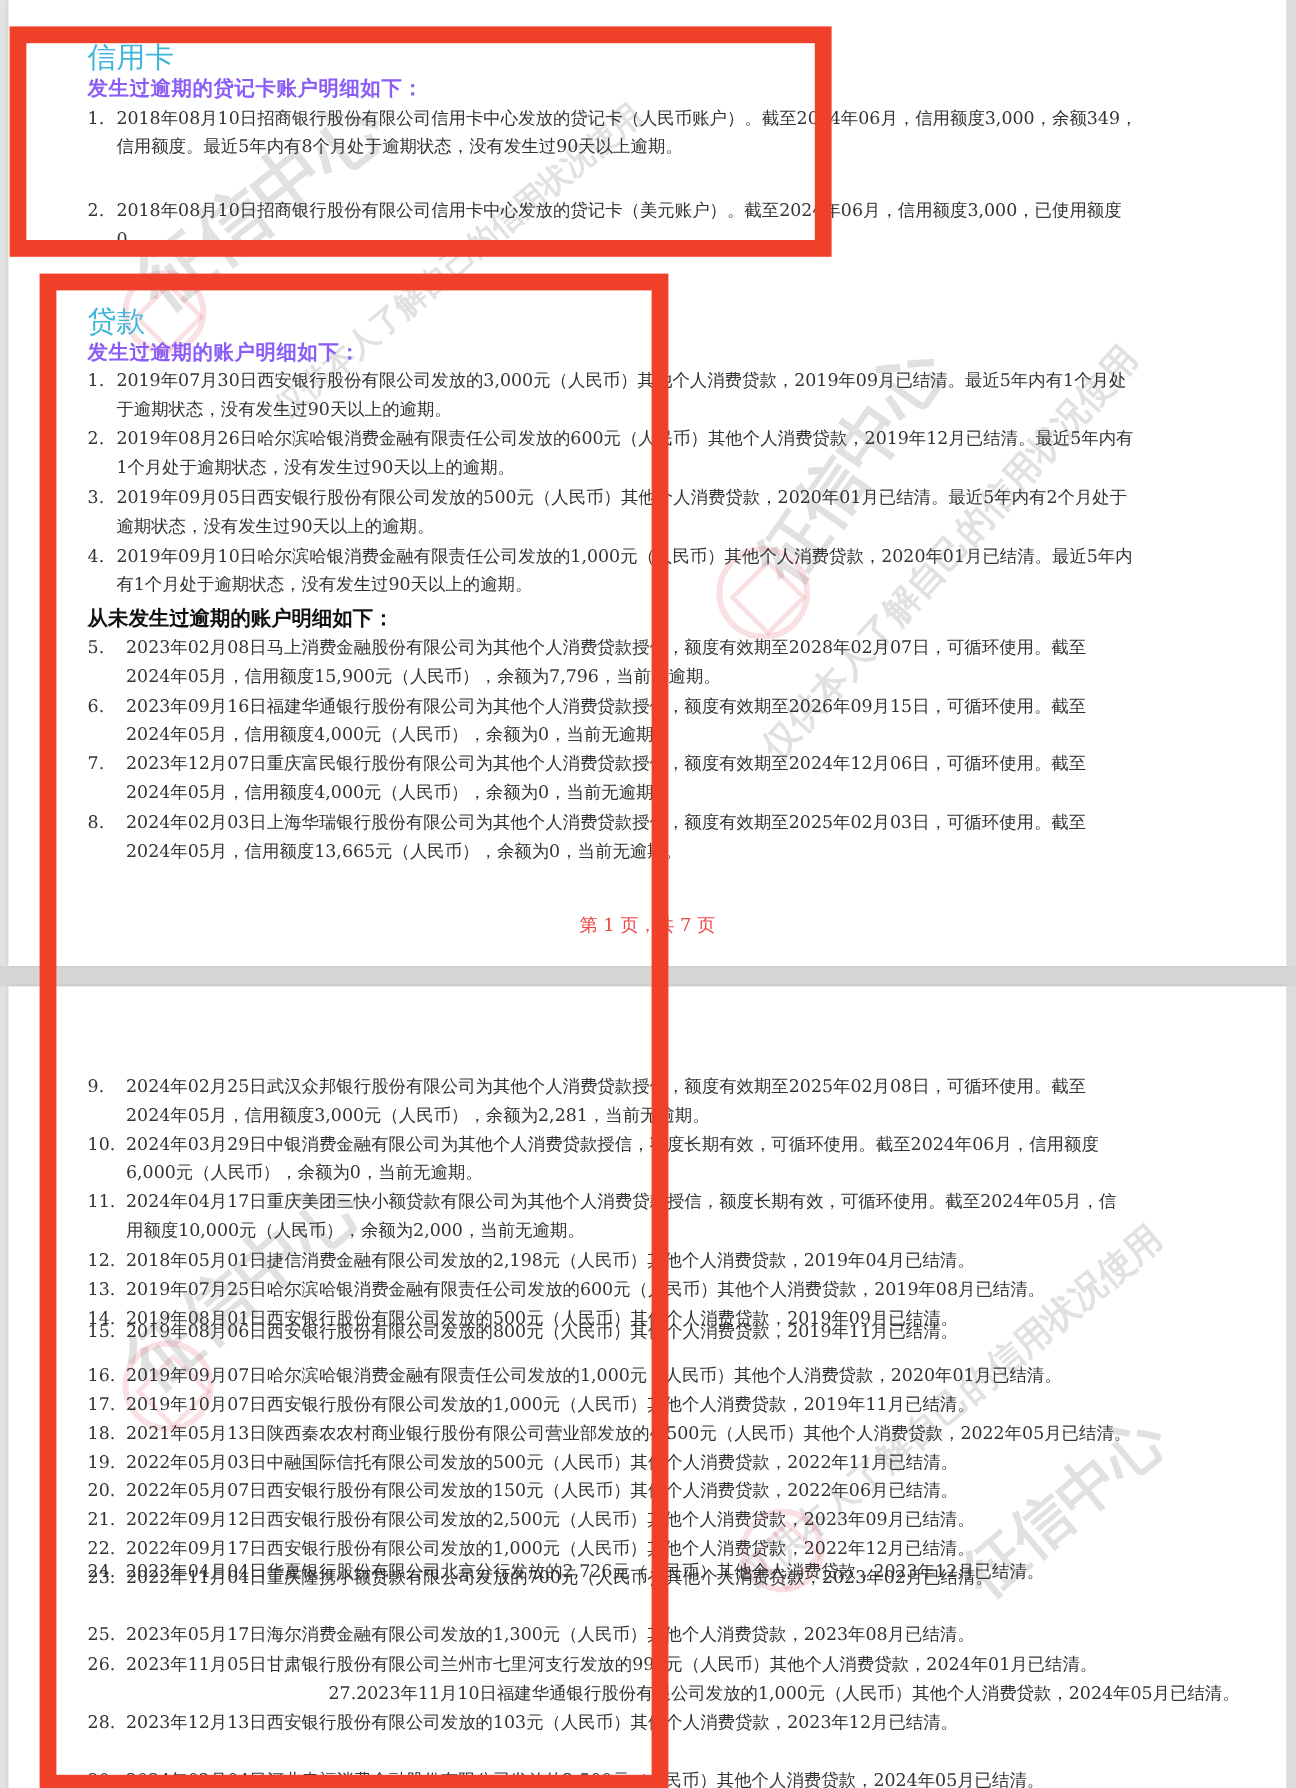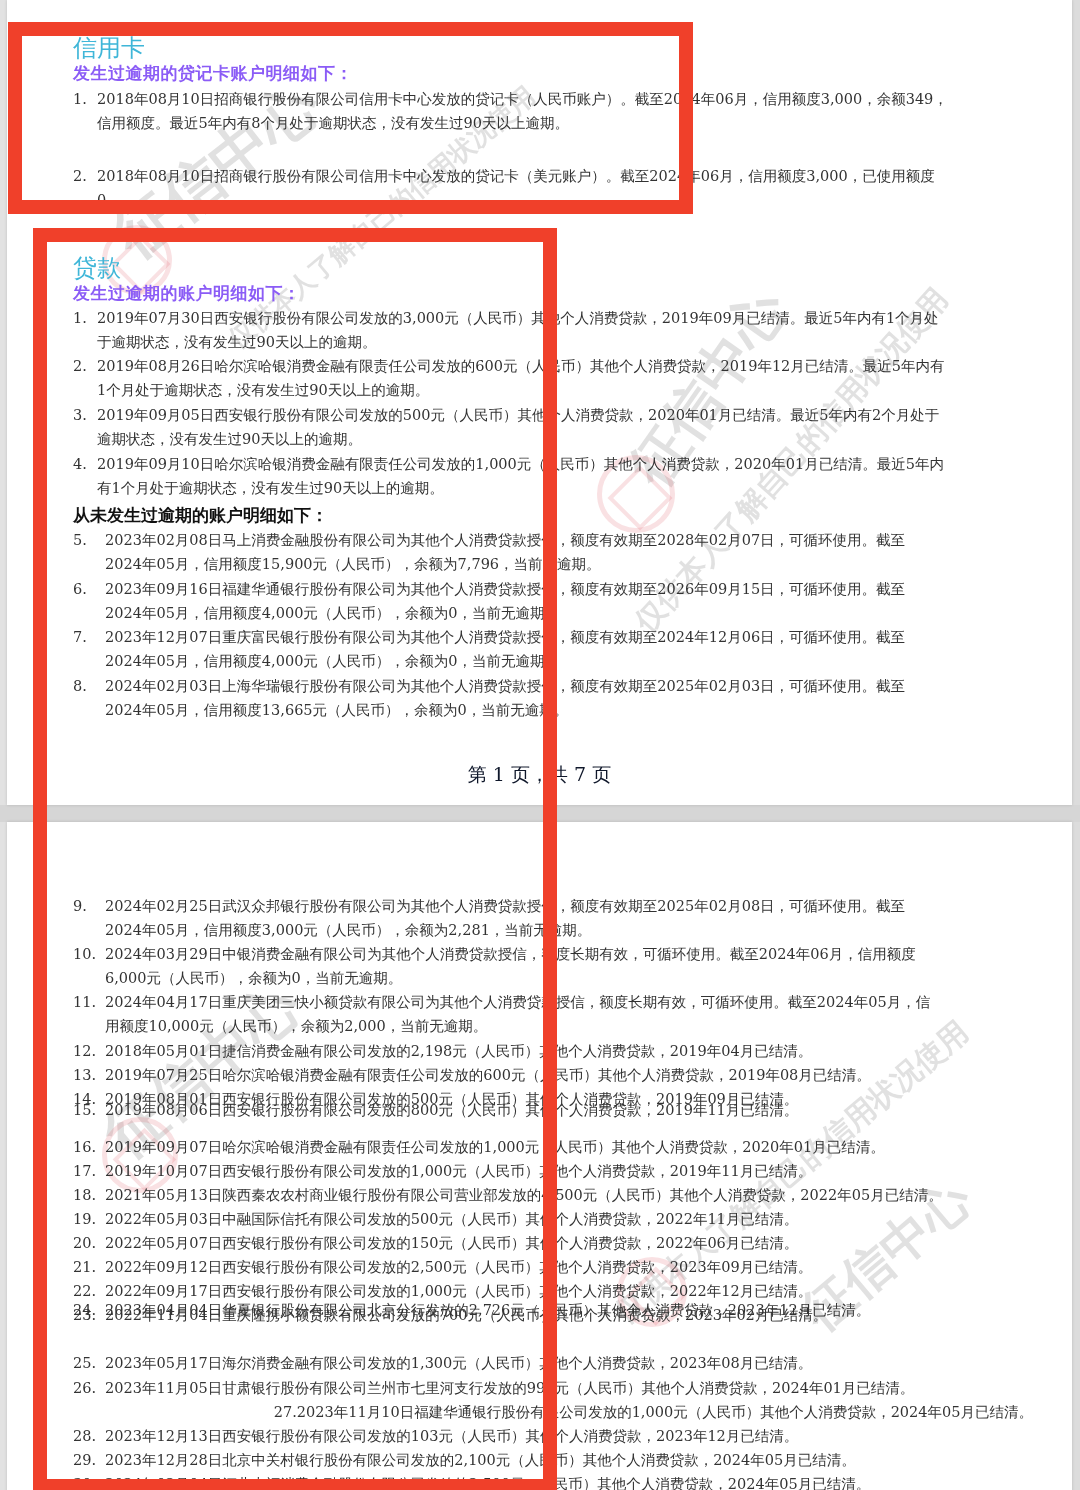--- a/index.html
+++ b/index.html
@@ -21,21 +21,21 @@
   .sub-black { position: absolute; left: 66px; font-size: 17px; font-weight: bold; color: #111; font-family: "DejaVu Sans", "Liberation Sans", sans-serif; }
 
   .item { position: absolute; left: 66px; width: 950px; font-size: 14.5px; line-height: 24px; color: #333; }
   .item .num { display: inline-block; min-width: 24px; }
   .item .line2 { display: block; padding-left: 24px; }
   .item.wide .line2 { padding-left: 32px; }
   .item.wide .num { min-width: 32px; }
   .row { position: absolute; left: 66px; width: 960px; font-size: 14.5px; line-height: 24px; color: #333; white-space: nowrap; }
   .row .num { display: inline-block; min-width: 24px; }
 
-  .footer { position: absolute; left: 0; width: 1065px; top: 762px; text-align: center; font-size: 19px; color: #0f172a; }
+  .footer { position: absolute; left: 0; width: 1065px; top: 762px; text-align: center; font-size: 15px; color: #ef4444; }
 
   .wm { position: absolute; color: rgba(120,120,120,0.22); font-family: "DejaVu Sans", sans-serif; font-weight: bold; white-space: nowrap; pointer-events: none; }
   .seal { position: absolute; border-radius: 50%; border: 5px solid rgba(220,90,100,0.18); pointer-events: none; }
   .seal::after { content: ""; position: absolute; left: 22%; top: 22%; width: 56%; height: 56%; border: 4px solid rgba(220,90,100,0.18); transform: rotate(45deg); }
 
   .red-box { position: absolute; border: 14px solid #f0402a; pointer-events: none; }
   #box1 { left: 8px; top: 22px; width: 685px; height: 192px; }
   #box2 { left: 33px; top: 228px; width: 524px; height: 1265px; }
 </style>
 </head>
@@ -136,18 +136,17 @@
   <div class="row" style="top:385px;"><span class="num" style="min-width:32px;">19.</span><span>2022年05月03日中融国际信托有限公司发放的500元（人民币）其他个人消费贷款，2022年11月已结清。</span></div>
   <div class="row" style="top:409px;"><span class="num" style="min-width:32px;">20.</span><span>2022年05月07日西安银行股份有限公司发放的150元（人民币）其他个人消费贷款，2022年06月已结清。</span></div>
   <div class="row" style="top:433px;"><span class="num" style="min-width:32px;">21.</span><span>2022年09月12日西安银行股份有限公司发放的2,500元（人民币）其他个人消费贷款，2023年09月已结清。</span></div>
   <div class="row" style="top:457px;"><span class="num" style="min-width:32px;">22.</span><span>2022年09月17日西安银行股份有限公司发放的1,000元（人民币）其他个人消费贷款，2022年12月已结清。</span></div>
   <div class="row" style="top:481px;"><span class="num" style="min-width:32px;">23.</span><span>2022年11月04日重庆隆携小额贷款有限公司发放的700元（人民币）其他个人消费贷款，2023年02月已结清。</span></div>
   <div class="row" style="top:476px;"><span class="num" style="min-width:32px;">24.</span><span>2023年04月04日华夏银行股份有限公司北京分行发放的2,726元（人民币）其他个人消费贷款，2023年12月已结清。</span></div>
   <div class="row" style="top:529px;"><span class="num" style="min-width:32px;">25.</span><span>2023年05月17日海尔消费金融有限公司发放的1,300元（人民币）其他个人消费贷款，2023年08月已结清。</span></div>
   <div class="row" style="top:554px;"><span class="num" style="min-width:32px;">26.</span><span>2023年11月05日甘肃银行股份有限公司兰州市七里河支行发放的996元（人民币）其他个人消费贷款，2024年01月已结清。</span></div>
   <div class="row" style="top:578px;text-align:right;"><span class="num" style="min-width:32px;">27.</span><span>2023年11月10日福建华通银行股份有限公司发放的1,000元（人民币）其他个人消费贷款，2024年05月已结清。</span></div>
   <div class="row" style="top:602px;"><span class="num" style="min-width:32px;">28.</span><span>2023年12月13日西安银行股份有限公司发放的103元（人民币）其他个人消费贷款，2023年12月已结清。</span></div>
-  <div class="row" style="top:626px;"><span class="num" style="min-width:32px;">29.</span><span>2023年12月28日北京中关村银行股份有限公司发放的2,100元（人民币）其他个人消费贷款，2024年05月已结清。</span></div>
   <div class="row" style="top:650px;"><span class="num" style="min-width:32px;">30.</span><span>2024年02月04日河北幸福消费金融股份有限公司发放的2,500元（人民币）其他个人消费贷款，2024年05月已结清。</span></div>
 </div>
 
 <div class="red-box" id="box1"></div>
 <div class="red-box" id="box2"></div>
 
 </body></html>

